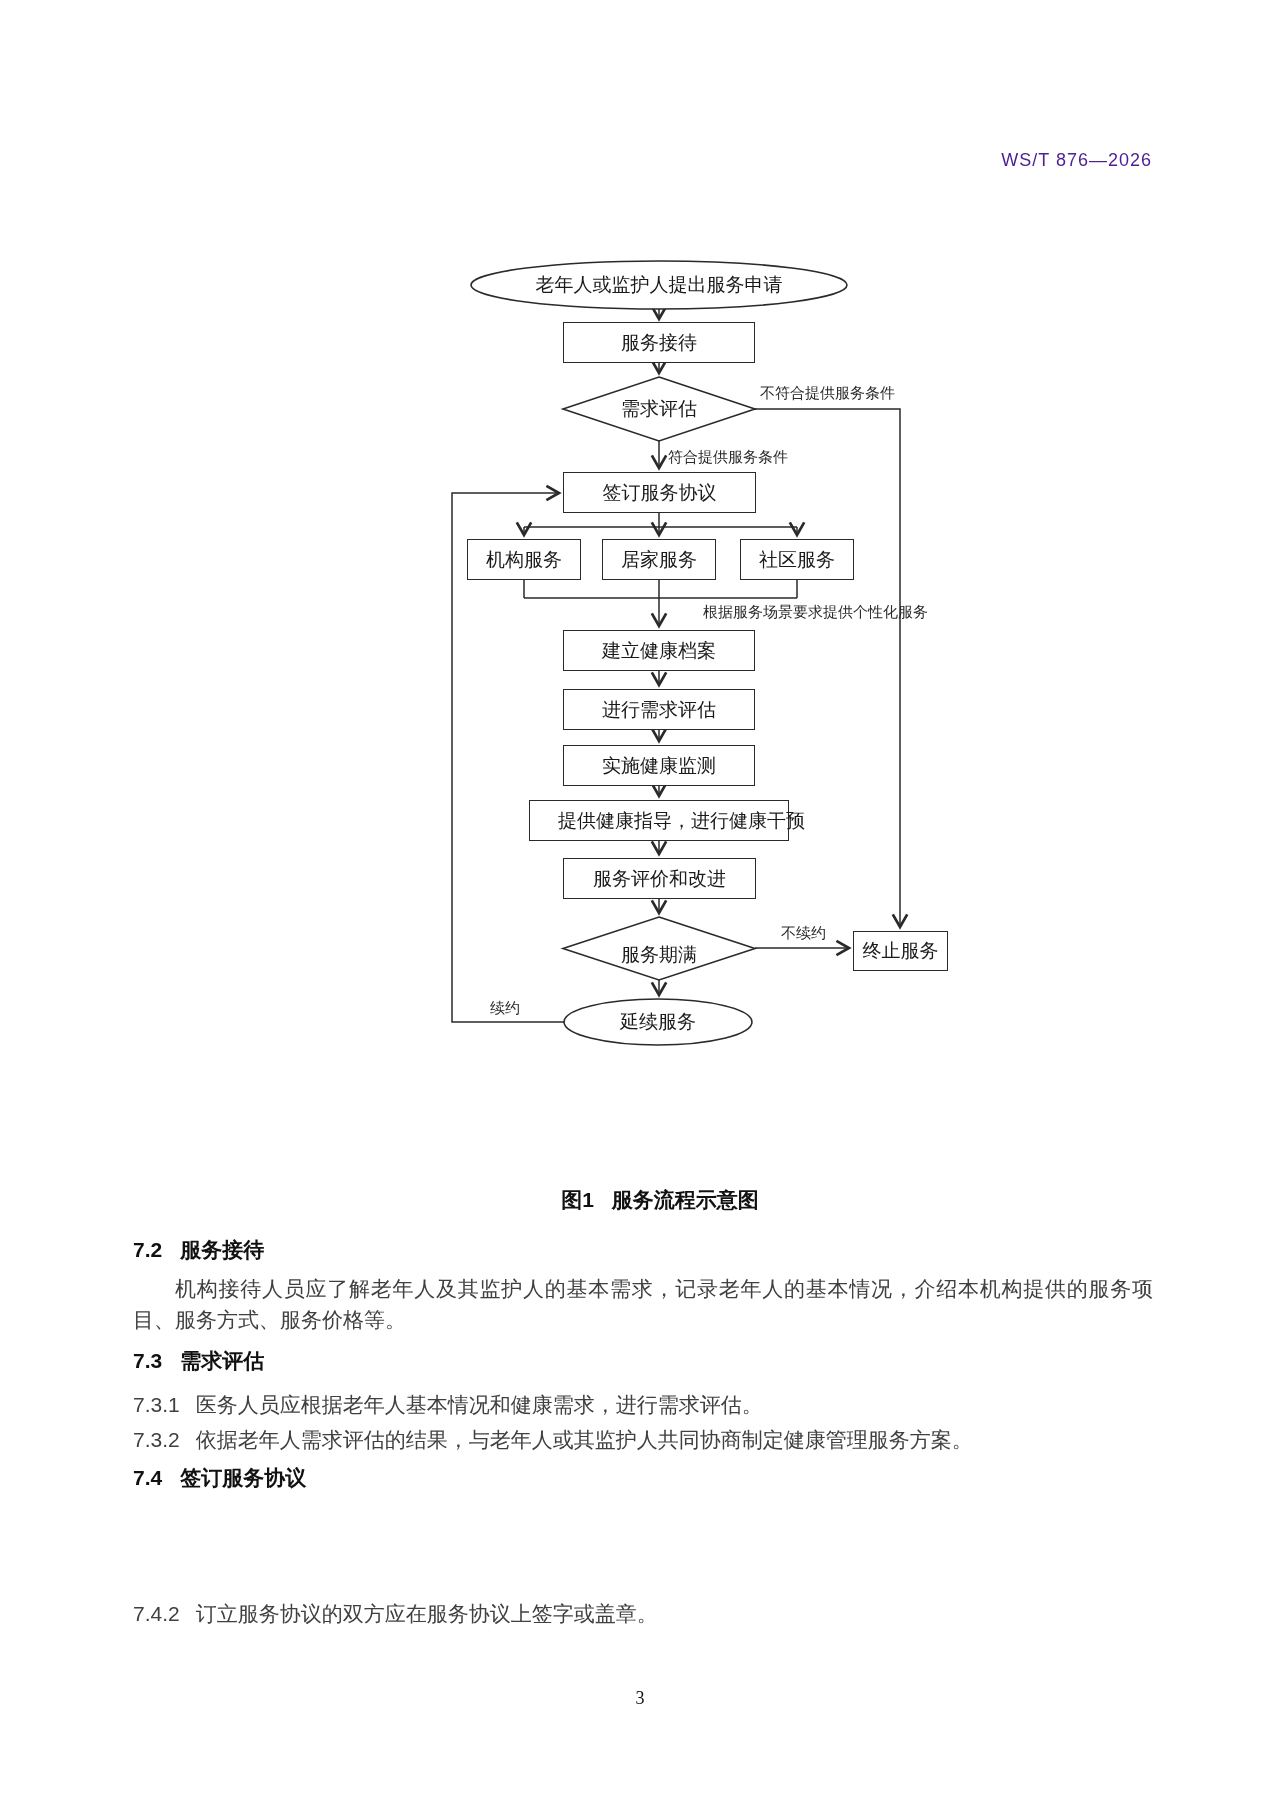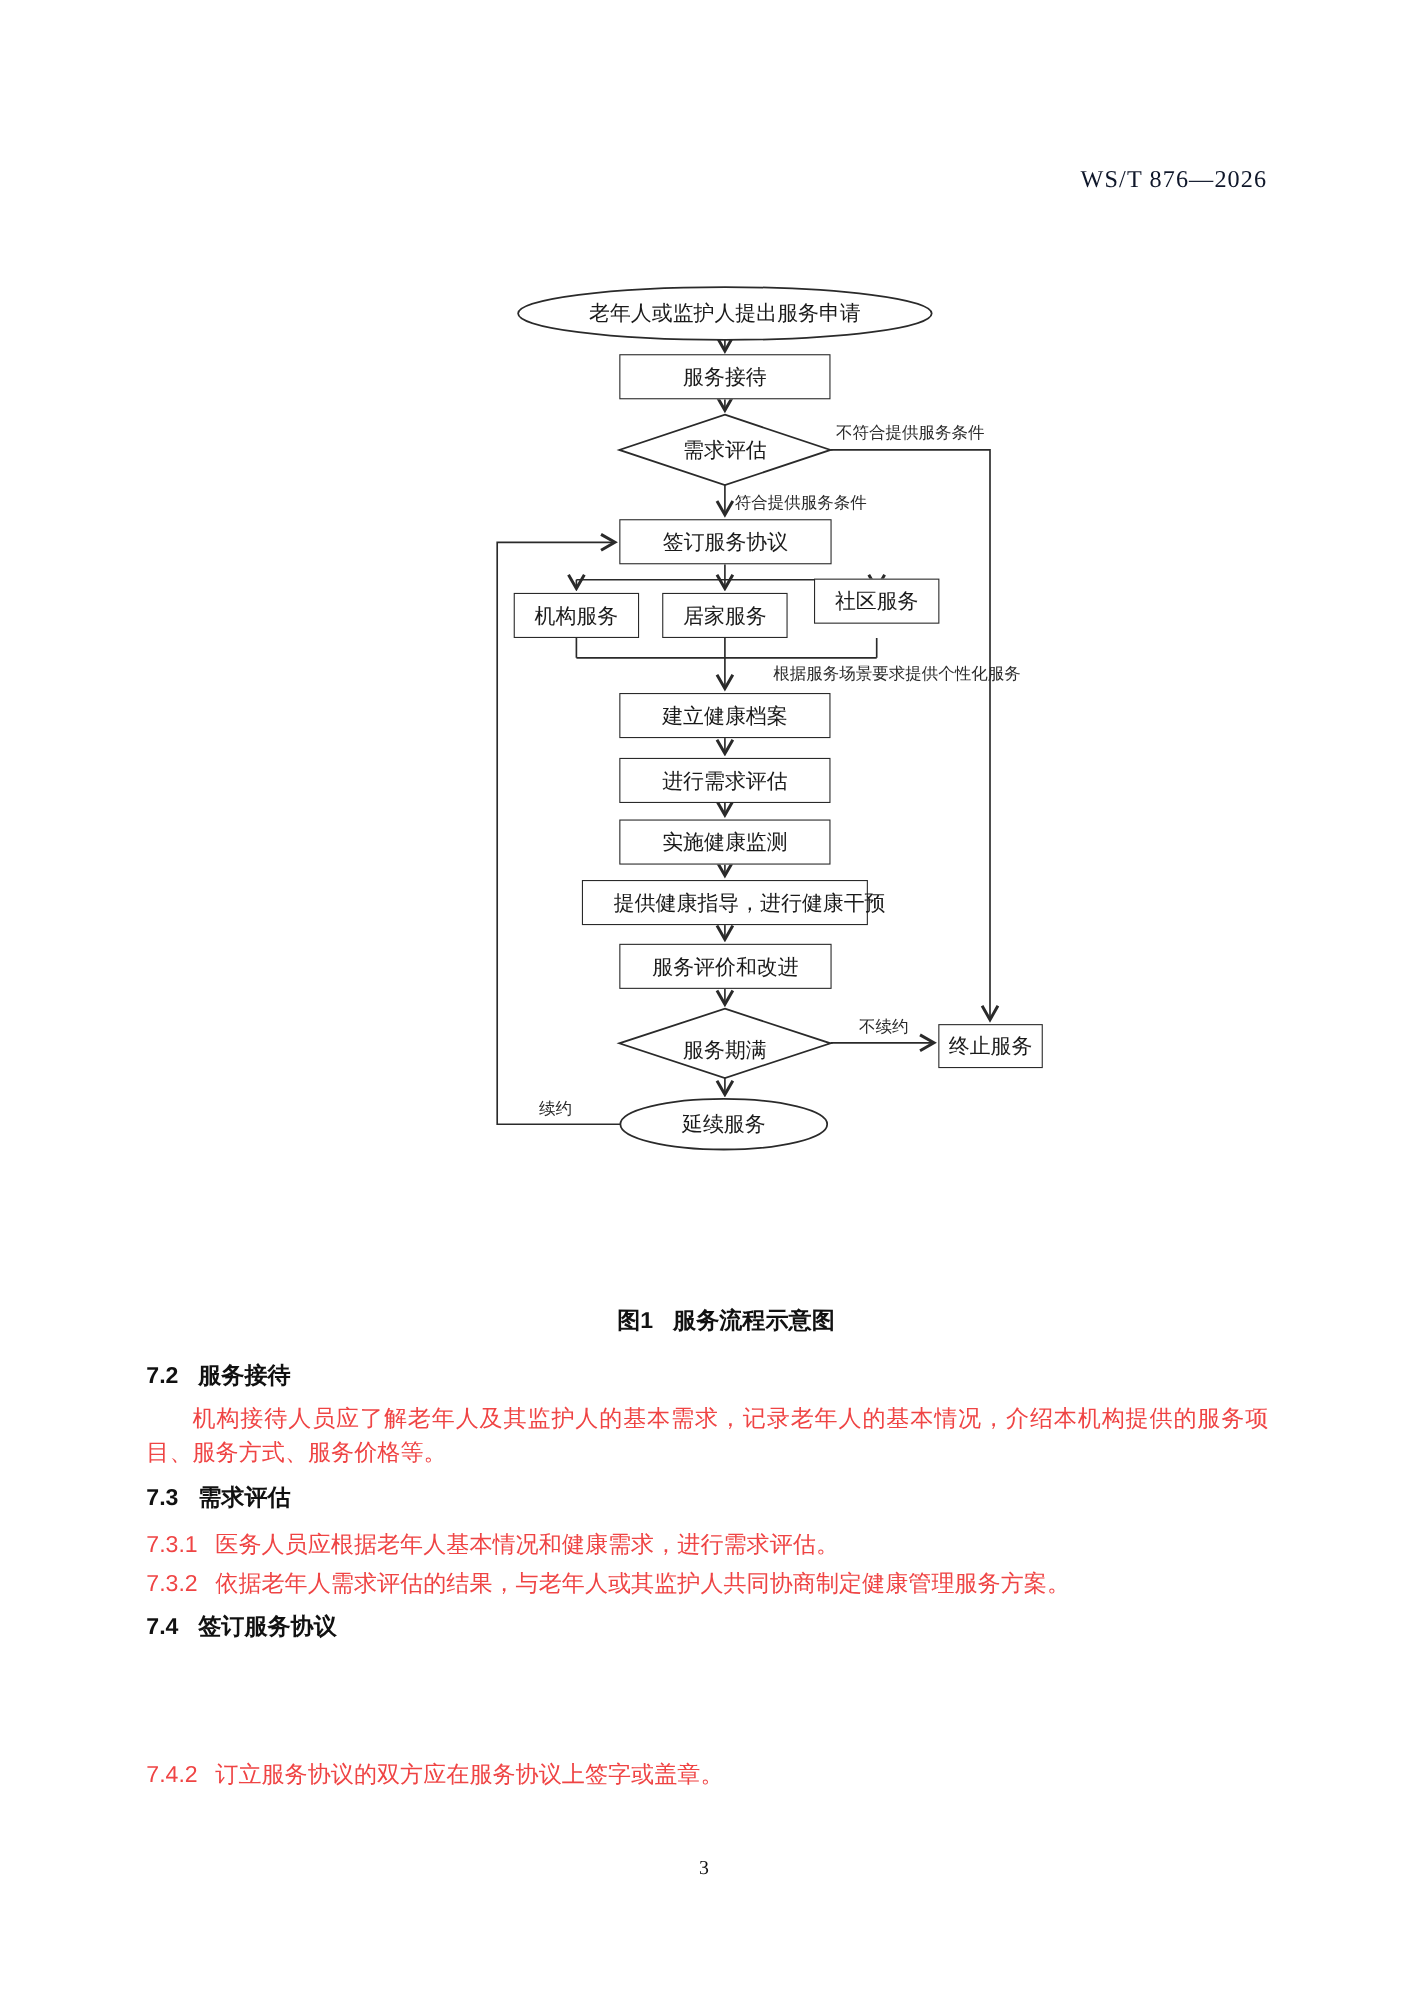--- a/index.html
+++ b/index.html
@@ -1,41 +1,41 @@
 <!DOCTYPE html>
 <html><head>
 <meta charset="utf-8">
 <style>
   html,body{margin:0;padding:0;background:#ffffff;}
   body{width:1280px;height:1810px;position:relative;font-family:"Liberation Serif","DejaVu Serif",serif;color:#111;}
   .page{position:absolute;inset:0;background:#fff;}
 
   
-  .doc-code{position:absolute;top:150px;right:128px;font-size:22px;letter-spacing:1px;
-    font-family:Liberation Serif, serif;color:#0f172a;}
+  .doc-code{position:absolute;top:150px;right:128px;font-size:18px;letter-spacing:1px;
+    font-family:Liberation Sans, sans-serif;color:#4c1d95;}
 
   
   .flow-svg{position:absolute;left:0;top:0;width:1280px;height:1810px;}
   .fc-node{position:absolute;display:flex;align-items:center;justify-content:center;
     box-sizing:border-box;border:1.6px solid #2a2a2a;background:#fff;
     font-family:"Liberation Sans","DejaVu Sans",sans-serif;font-size:19px;color:#1a1a1a;white-space:nowrap;}
   .fc-free{position:absolute;display:flex;align-items:center;justify-content:center;
     font-family:"Liberation Sans","DejaVu Sans",sans-serif;font-size:19px;color:#1a1a1a;white-space:nowrap;background:transparent;border:none;}
   .fc-label{position:absolute;font-family:"Liberation Sans","DejaVu Sans",sans-serif;
     font-size:15px;color:#2a2a2a;white-space:nowrap;}
 
   
   .caption{position:absolute;left:133px;width:1054px;top:1186px;text-align:center;
     font-family:"Liberation Sans","DejaVu Sans",sans-serif;font-weight:bold;font-size:21px;color:#111;}
   .caption .gap{display:inline-block;width:18px;}
   .sec-h{position:absolute;left:133px;width:1017px;
     font-family:"Liberation Sans","DejaVu Sans",sans-serif;font-weight:bold;font-size:21px;color:#111;}
   .sec-h .num{display:inline-block;margin-right:18px;text-align:center;}
   .para{position:absolute;left:133px;width:1020px;font-size:21px;line-height:31px;
-    text-align:justify;color:#ef4444;}
+    text-align:justify;color:#404040;}
   .para.indent{text-indent:2em;}
   .item-num{font-family:"Liberation Sans","DejaVu Sans",sans-serif;display:inline-block;margin-right:16px;}
   .page-num{position:absolute;left:0;width:1280px;top:1688px;text-align:center;font-size:18px;color:#111;}
 </style>
 </head>
 <body>
 
 <div class="page">
 
   <div class="doc-code">WS/T 876—2026</div>
@@ -78,21 +78,21 @@
       <polygon points="659,377 755,409 659,441 563,409"></polygon>
       <polygon points="659,917 755,948.5 659,980 563,948.5"></polygon>
       <ellipse cx="658" cy="1022" rx="94" ry="23"></ellipse>
     </g>
   </svg>
 
   <div class="fc-node" style="left:563px;top:322px;width:192px;height:41px;">服务接待</div>
   <div class="fc-node" style="left:563px;top:472px;width:193px;height:41px;">签订服务协议</div>
   <div class="fc-node" style="left:467px;top:539px;width:114px;height:41px;">机构服务</div>
   <div class="fc-node" style="left:602px;top:539px;width:114px;height:41px;">居家服务</div>
-  <div class="fc-node" style="left:740px;top:526px;width:114px;height:41px;">社区服务</div>
+  <div class="fc-node" style="left:740px;top:539px;width:114px;height:41px;">社区服务</div>
   <div class="fc-node" style="left:563px;top:630px;width:192px;height:41px;">建立健康档案</div>
   <div class="fc-node" style="left:563px;top:689px;width:192px;height:41px;">进行需求评估</div>
   <div class="fc-node" style="left:563px;top:745px;width:192px;height:41px;">实施健康监测</div>
   <div class="fc-node" style="left:529px;top:800px;width:260px;height:41px;padding-left:45px;">提供健康指导，进行健康干预</div>
   <div class="fc-node" style="left:563px;top:858px;width:193px;height:41px;">服务评价和改进</div>
   <div class="fc-node" style="left:853px;top:931px;width:95px;height:40px;">终止服务</div>
 
   <div class="fc-free" style="left:471px;top:262px;width:376px;height:46px;">老年人或监护人提出服务申请</div>
   <div class="fc-free" style="left:563px;top:377px;width:192px;height:64px;">需求评估</div>
   <div class="fc-free" style="left:563px;top:923px;width:192px;height:63px;">服务期满</div>

